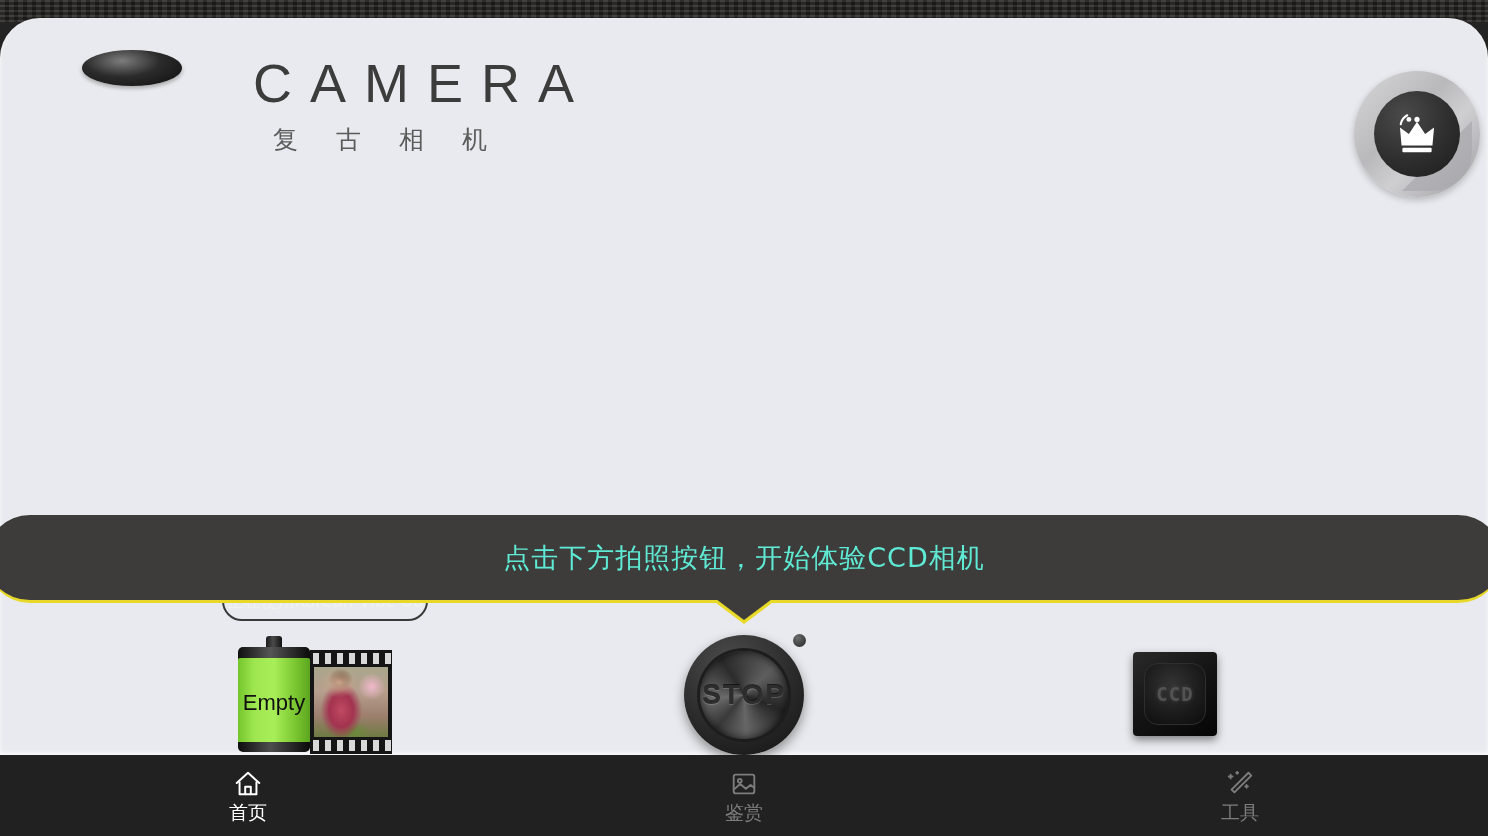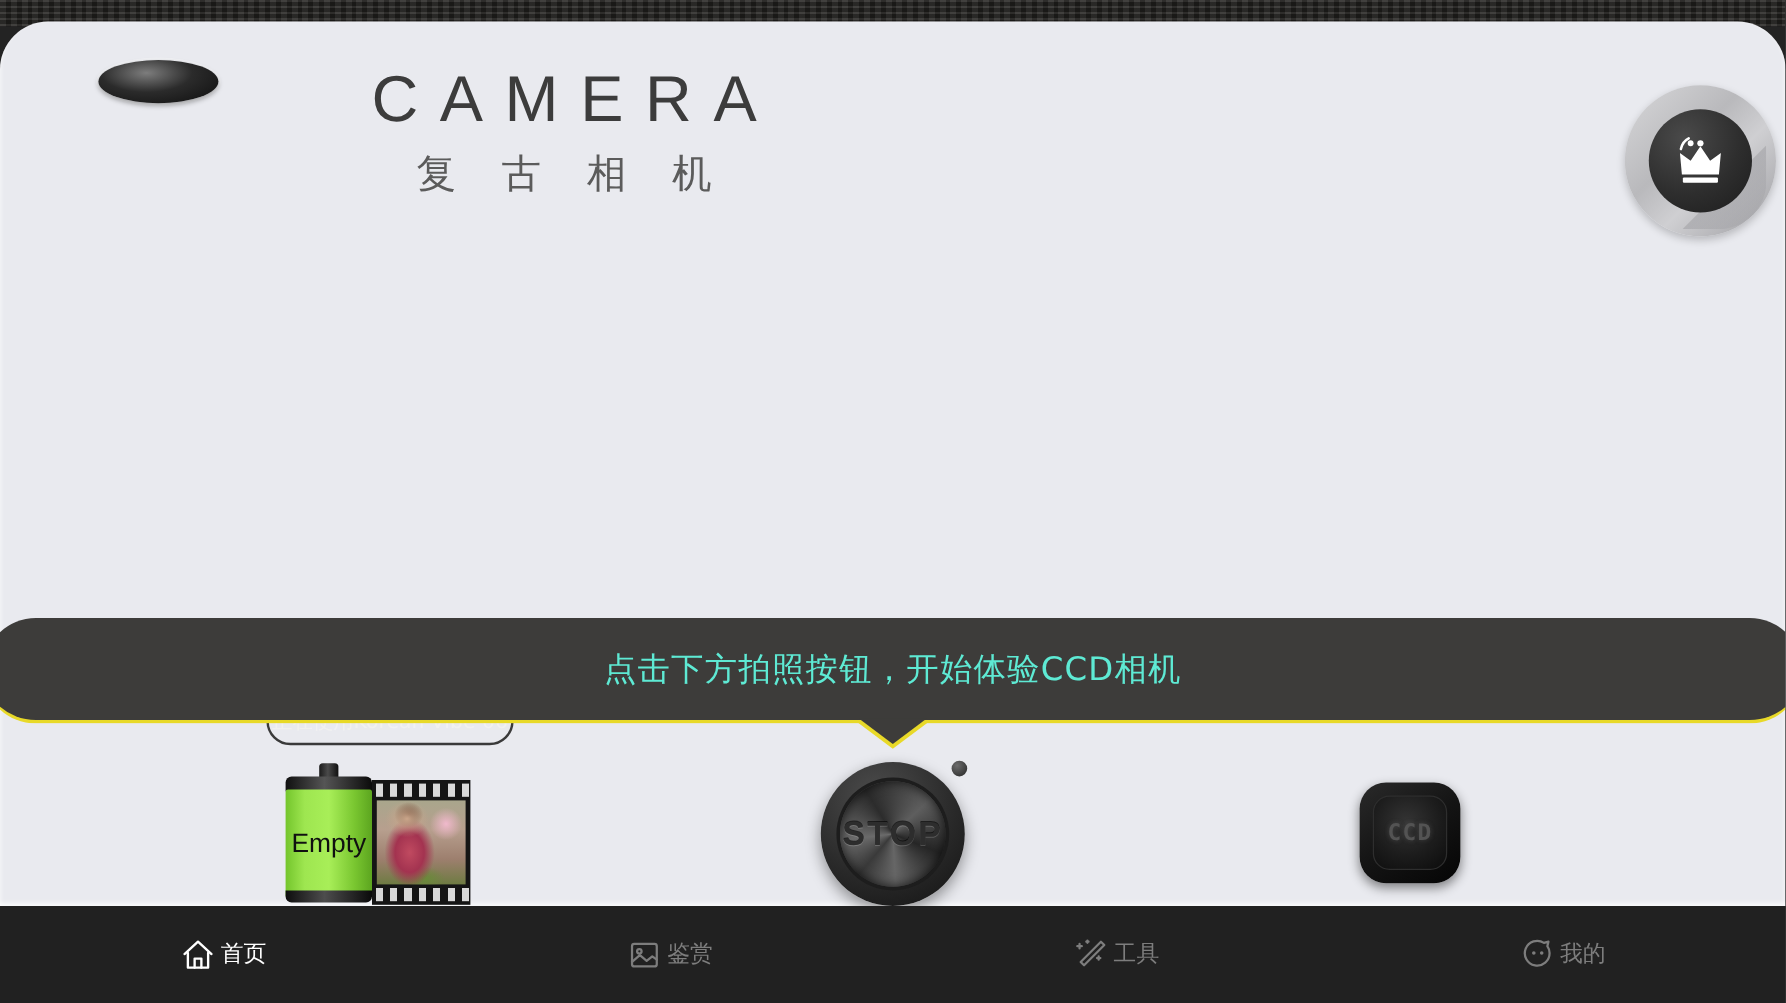--- a/index.html
+++ b/index.html
@@ -58,34 +58,33 @@
     width: 100px; height: 36px;
     border-radius: 50%;
     background: radial-gradient(ellipse at 40% 30%, #7d7d7d 0%, #2b2b2b 45%, #0d0d0d 100%);
     box-shadow: 0 2px 4px rgba(0,0,0,.35), 0 0 0 2px rgba(255,255,255,.35);
   }
 
   .brand {
     position: absolute;
     left: 235px; top: 38px;
     width: 470px;
-    text-align: center;
   }
   .brand-title {
     font-size: 54px;
     letter-spacing: 18px;
     font-weight: 400;
     color: #3c3c3c;
     line-height: 1;
     text-indent: 18px;
     font-family: "Liberation Sans", "DejaVu Sans", sans-serif;
   }
   .brand-sub {
     margin-top: 13px;
-    font-size: 33px;
+    font-size: 25px;
     letter-spacing: 38px;
     color: #5b5b5b;
     text-indent: 38px;
     font-family: "DejaVu Sans", "Liberation Sans", sans-serif;
   }
 
   
   .vip-badge {
     position: absolute;
     right: 8px; top: 53px;
@@ -302,21 +301,21 @@
     border-radius: 50%;
     background: radial-gradient(circle at 35% 30%, #6c6c6c, #3a3a3a 70%, #2a2a2a 100%);
     z-index: 3;
   }
 
   
   .ccd-badge {
     position: absolute;
     left: 1133px; top: 634px;
     width: 84px; height: 84px;
-    border-radius: 22px;
+    border-radius: 4px;
     background: linear-gradient(145deg, #2a2a2a 0%, #141414 50%, #050505 100%);
     box-shadow: 0 4px 9px rgba(0,0,0,.45);
     display: flex;
     align-items: center;
     justify-content: center;
     cursor: pointer;
     z-index: 3;
   }
   .ccd-inner {
     width: 62px; height: 62px;
@@ -343,21 +342,21 @@
     width: 1488px;
     height: 81px;
     background: #212121;
     display: flex;
     align-items: center;
     z-index: 10;
   }
   .nav-item {
     flex: 1;
     display: flex;
-    flex-direction: row;
+    flex-direction: column;
     align-items: center;
     justify-content: center;
     gap: 4px;
     cursor: pointer;
     color: #7d7d7d;
   }
   .nav-item.active { color: #ffffff; }
   .nav-icon { width: 30px; height: 30px; display: block; }
   .nav-icon svg { width: 100%; height: 100%; display: block; }
   .nav-label {
@@ -471,26 +470,16 @@
         <svg viewBox="0 0 32 32" fill="none" stroke="currentColor" stroke-width="2" stroke-linejoin="round" stroke-linecap="round">
           <path d="M25 4 L28 7 L10 25 L7 22 Z"></path>
           <path d="M6 6 L6 10 M4 8 L8 8"></path>
           <path d="M23 17 L23 20 M21.5 18.5 L24.5 18.5"></path>
           <path d="M13 3 L13 5 M12 4 L14 4"></path>
         </svg>
       </span>
       <span class="nav-label">工具</span>
     </div>
 
-    <div class="nav-item">
-      <span class="nav-icon">
-        <svg viewBox="0 0 32 32" fill="none" stroke="currentColor" stroke-width="2" stroke-linejoin="round" stroke-linecap="round">
-          <path d="M27 14 a11 11 0 1 1 -5 -9 l4 -1 l-1 4 a11 11 0 0 1 2 6 Z"></path>
-          <circle cx="13" cy="14" r="1.6" fill="currentColor" stroke="none"></circle>
-          <circle cx="20" cy="14" r="1.6" fill="currentColor" stroke="none"></circle>
-        </svg>
-      </span>
-      <span class="nav-label">我的</span>
-    </div>
 
   </div>
 
 </div>
 
 </body></html>

